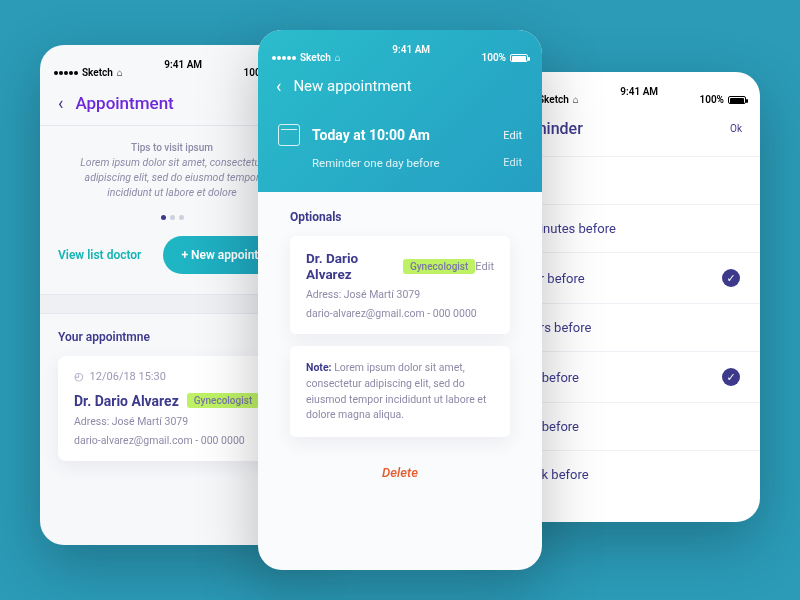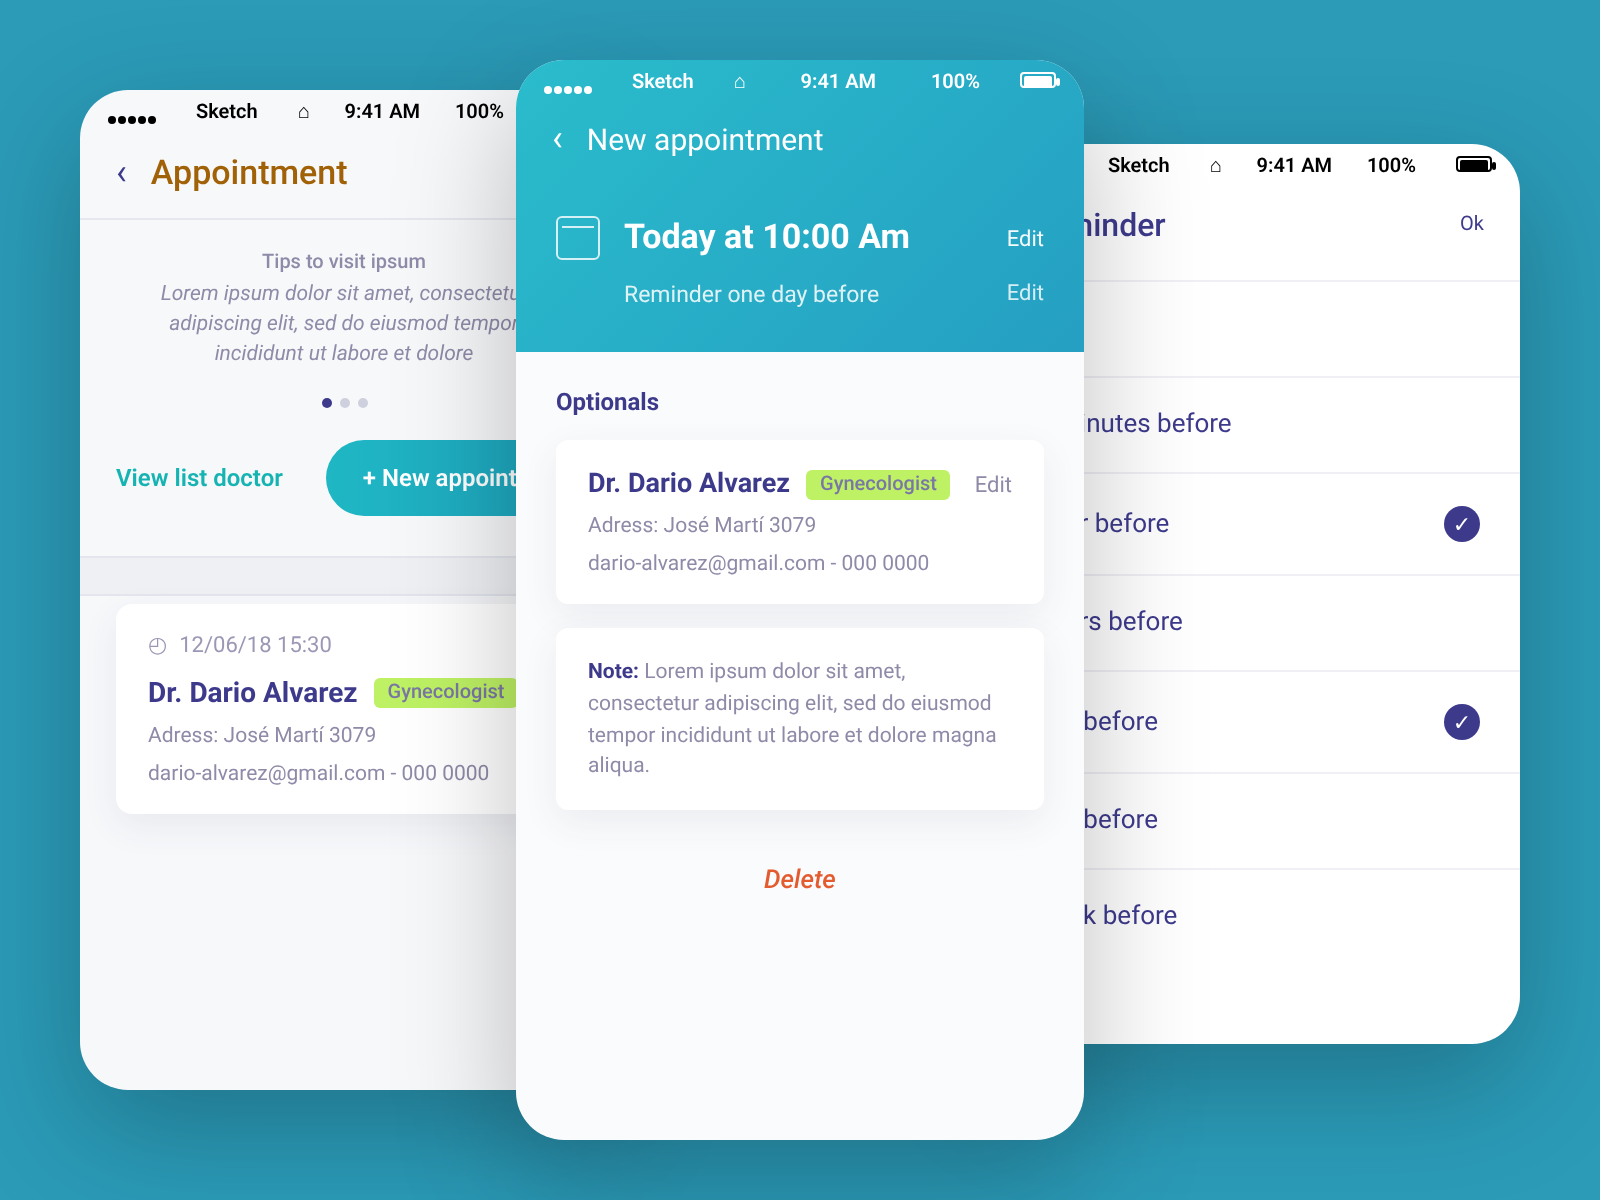--- a/index.html
+++ b/index.html
@@ -1,32 +1,32 @@
 <!DOCTYPE html>
 <html><head>
 <meta charset="utf-8">
 <style>
   * { box-sizing: border-box; margin: 0; padding: 0; font-family: -apple-system, BlinkMacSystemFont, "Segoe UI", Roboto, sans-serif; }
   body { background: #2b9bb8; width: 800px; height: 600px; position: relative; overflow: hidden; }
   .phone { position: absolute; background: #f7f8fa; border-radius: 24px; box-shadow: 0 20px 60px rgba(0,0,0,0.25); overflow: hidden; }
   .status-bar { display: flex; justify-content: space-between; align-items: center; padding: 6px 14px 2px; font-size: 10px; font-weight: 600; }
-  .status-left, .status-right { display: flex; gap: 20px; }
+  .status-left, .status-right { display: flex; align-items: center; gap: 4px; margin-top: 16px; }
   .sb-dark { color: #000; }
   .sb-light { color: #fff; }
   .dots { display:inline-flex; gap:1px; align-items:flex-end; }
   .dots span { width:4px; height:4px; border-radius:50%; background: currentColor; }
   .batt { display:inline-block; width:18px; height:8px; border:1px solid currentColor; border-radius:2px; position:relative; }
   .batt::after { content:""; position:absolute; right:-3px; top:2px; width:2px; height:4px; background:currentColor; border-radius:1px; }
   .batt i { display:block; width:14px; height:6px; margin:1px; background:currentColor; border-radius:1px; }
 
   
   .s1 { left: 40px; top: 45px; width: 264px; height: 500px; z-index: 1; }
   .s1 .nav { display:flex; align-items:center; gap:12px; padding: 12px 18px; }
   .s1 .nav .back { color:#3d3a8c; font-size:18px; }
-  .s1 .nav .title { color:#a16207; font-size:17px; font-weight:500; }
+  .s1 .nav .title { color:#6d28d9; font-size:17px; font-weight:500; }
   .s1 .hairline { height:1px; background:#e6e6ef; margin:0 0 8px; }
   .s1 .tips { text-align:center; padding: 8px 24px 0; color:#8e8aa8; font-size:10px; }
   .s1 .tips .h { font-weight:500; }
   .s1 .tips .body { font-style: italic; font-size:10.5px; line-height:1.45; margin-top:2px; }
   .s1 .pager { display:flex; justify-content:center; gap:4px; margin:14px 0 16px; }
   .s1 .pager span { width:5px; height:5px; border-radius:50%; background:#cfd0de; }
   .s1 .pager span.on { background:#3d3a8c; }
   .s1 .actions { display:flex; align-items:center; justify-content:space-between; padding:0 0 0 18px; }
   .s1 .link { color:#16b3b3; font-size:12px; font-weight:600; }
   .s1 .newbtn { background: linear-gradient(90deg,#1fb7c4,#1ea2be); color:#fff; font-size:12px; font-weight:600; padding:12px 18px; border-top-left-radius:22px; border-bottom-left-radius:22px; }
@@ -50,24 +50,24 @@
   
   .s2 { left: 258px; top: 30px; width: 284px; height: 540px; z-index: 5; background:#fafbfc; }
   .s2 .hero { background: linear-gradient(135deg,#2abccc 0%, #259fc2 100%); color:#fff; padding-bottom:22px; }
   .s2 .nav { display:flex; align-items:center; gap:12px; padding: 10px 18px 6px; font-size:15px; }
   .s2 .nav .back { font-size:18px; }
   .s2 .datetime { padding: 22px 20px 0; }
   .s2 .dtrow { display:flex; align-items:center; justify-content:space-between; }
   .s2 .dtleft { display:flex; align-items:center; gap:12px; }
   .s2 .cal-ico { width:22px; height:22px; border:1.5px solid rgba(255,255,255,0.9); border-radius:3px; position:relative; opacity:.9; }
   .s2 .cal-ico::before { content:""; position:absolute; top:4px; left:2px; right:2px; height:1px; background:rgba(255,255,255,0.9); }
-  .s2 .dtmain { font-size:17px; font-weight:700; }
+  .s2 .dtmain { font-size:14px; font-weight:700; }
   .s2 .edit { font-size:11px; opacity:.95; }
   .s2 .reminder { font-size:11.5px; opacity:.85; margin-top:10px; display:flex; justify-content:space-between; padding-left:34px; }
-  .s2 .body { padding:18px 20px 0; }
+  .s2 .body { padding:18px 32px 0; }
   .s2 .opt { color:#3d3a8c; font-size:12px; font-weight:700; }
   .s2 .doc-card, .s2 .note-card { background:#fff; border-radius:6px; padding:14px 16px; margin-top:12px; box-shadow:0 6px 18px rgba(60,60,100,0.08); }
   .s2 .doc-head { display:flex; align-items:center; justify-content:space-between; }
   .s2 .doc-name { color:#3d3a8c; font-size:13.5px; font-weight:700; display:flex; align-items:center; gap:8px; }
   .s2 .doc-edit { color:#8e8aa8; font-size:11px; }
   .s2 .doc-line { color:#8e8aa8; font-size:10.5px; margin-top:6px; }
   .s2 .note { color:#8e8aa8; font-size:10.5px; line-height:1.5; }
   .s2 .note b { color:#3d3a8c; font-weight:700; }
   .s2 .footer { display:flex; align-items:center; justify-content:center; gap:28px; padding:28px 20px;font-style:italic; }
   .s2 .delete { color:#e35c30; font-size:13px; font-weight:500; }
@@ -113,20 +113,21 @@
       <span></span>
       <span></span>
   </div>
 
   <div class="actions">
     <span class="link">View list doctor</span>
     <span class="newbtn">+ New appointment</span>
   </div>
 
   <div class="section-gap"></div>
+  <div class="subhead">Your appointmne</div>
 
   <div class="card">
     <div class="dt">
       <span>◴</span>
       <span>12/06/18  15:30</span>
     </div>
     <div class="doc">
       <span>Dr. Dario Alvarez</span>
       <span class="tag">Gynecologist</span>
     </div>

